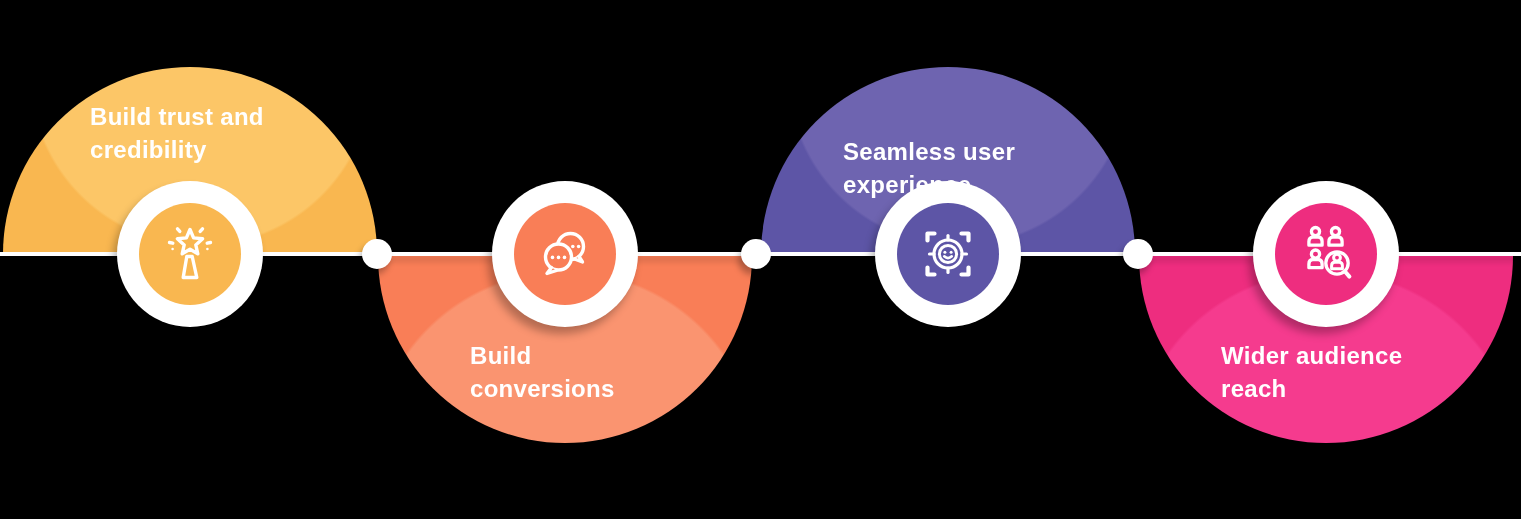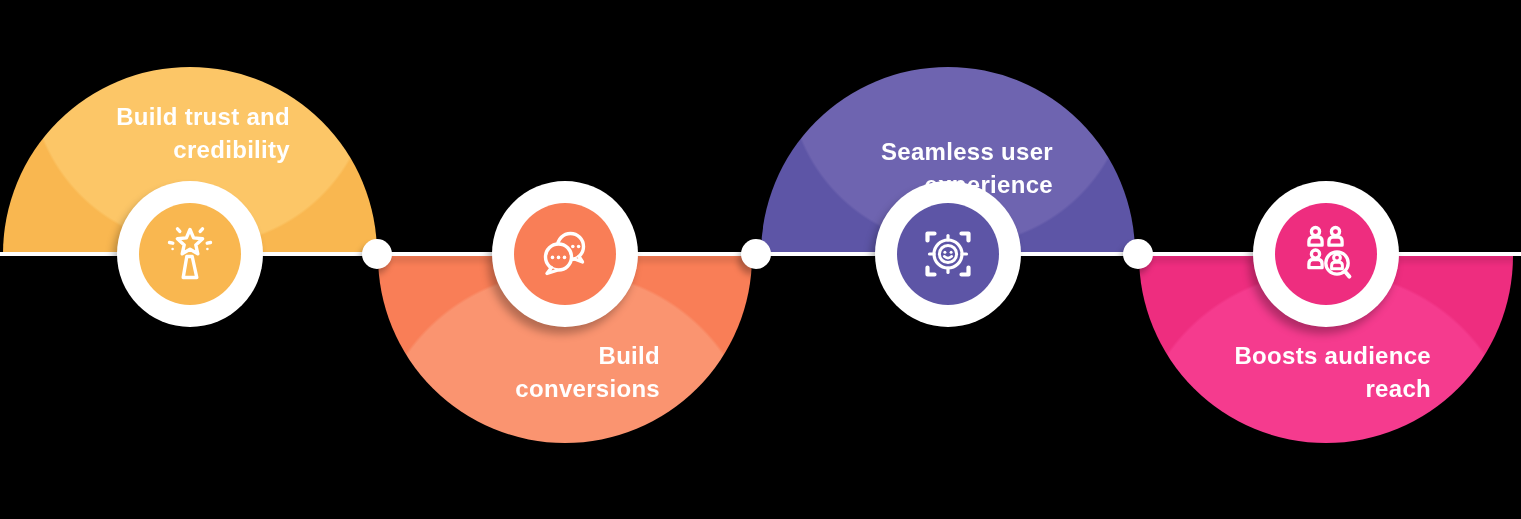--- a/index.html
+++ b/index.html
@@ -31,21 +31,21 @@
   }
   .s0 .semi{left:3px;top:67px;}
   .s1 .semi{left:378px;top:256px;}
   .s2 .semi{left:761px;top:67px;}
   .s3 .semi{left:1139px;top:256px;}
 
   
   .label{
     position:absolute;z-index:4;
     color:#fff;font-size:24px;font-weight:700;letter-spacing:.3px;
-    line-height:1.37;text-align:right;
+    line-height:1.37;text-align:left;
   }
   .s0 .label{left:90px;top:101px;width:200px;}
   .s1 .label{left:470px;top:340px;width:190px;}
   .s2 .label{left:843px;top:101px;width:210px;margin-top:35px;}
   .s3 .label{left:1221px;top:340px;width:210px;}
 
   
   .badge{
     position:absolute;width:146px;height:146px;border-radius:50%;
     background:#fff;z-index:3;
@@ -146,21 +146,21 @@
           </g>
           <circle cx="28.9" cy="30.2" r="1.5" fill="#fff"></circle>
           <circle cx="35.1" cy="30.2" r="1.5" fill="#fff"></circle>
         </svg>
       </div>
     </div>
   </div>
 
   <div class="step s3" style="--c: #EE2D7F; --cl: #F53B8E;">
     <div class="semi down"></div>
-    <div class="label">Boosts audience reach</div>
+    <div class="label">Wider audience reach</div>
     <div class="badge">
       <div class="badge-inner">
         <svg viewBox="0 0 64 64">
           <g class="ic" stroke-width="3.3">
             <circle cx="21.5" cy="9.6" r="4.1"></circle>
             <path d="M14.9 23.2 L14.9 19.4 Q14.9 15.2 18.7 15.2 L24.3 15.2 Q28.1 15.2 28.1 19.4 L28.1 23.2 Z"></path>
             <circle cx="41.5" cy="9.6" r="4.1"></circle>
             <path d="M34.9 23.2 L34.9 19.4 Q34.9 15.2 38.7 15.2 L44.3 15.2 Q48.1 15.2 48.1 19.4 L48.1 23.2 Z"></path>
             <circle cx="21.5" cy="32.1" r="4.1"></circle>
             <path d="M14.9 45.7 L14.9 41.9 Q14.9 37.7 18.7 37.7 L24.3 37.7 Q28.1 37.7 28.1 41.9 L28.1 45.7 Z"></path>

